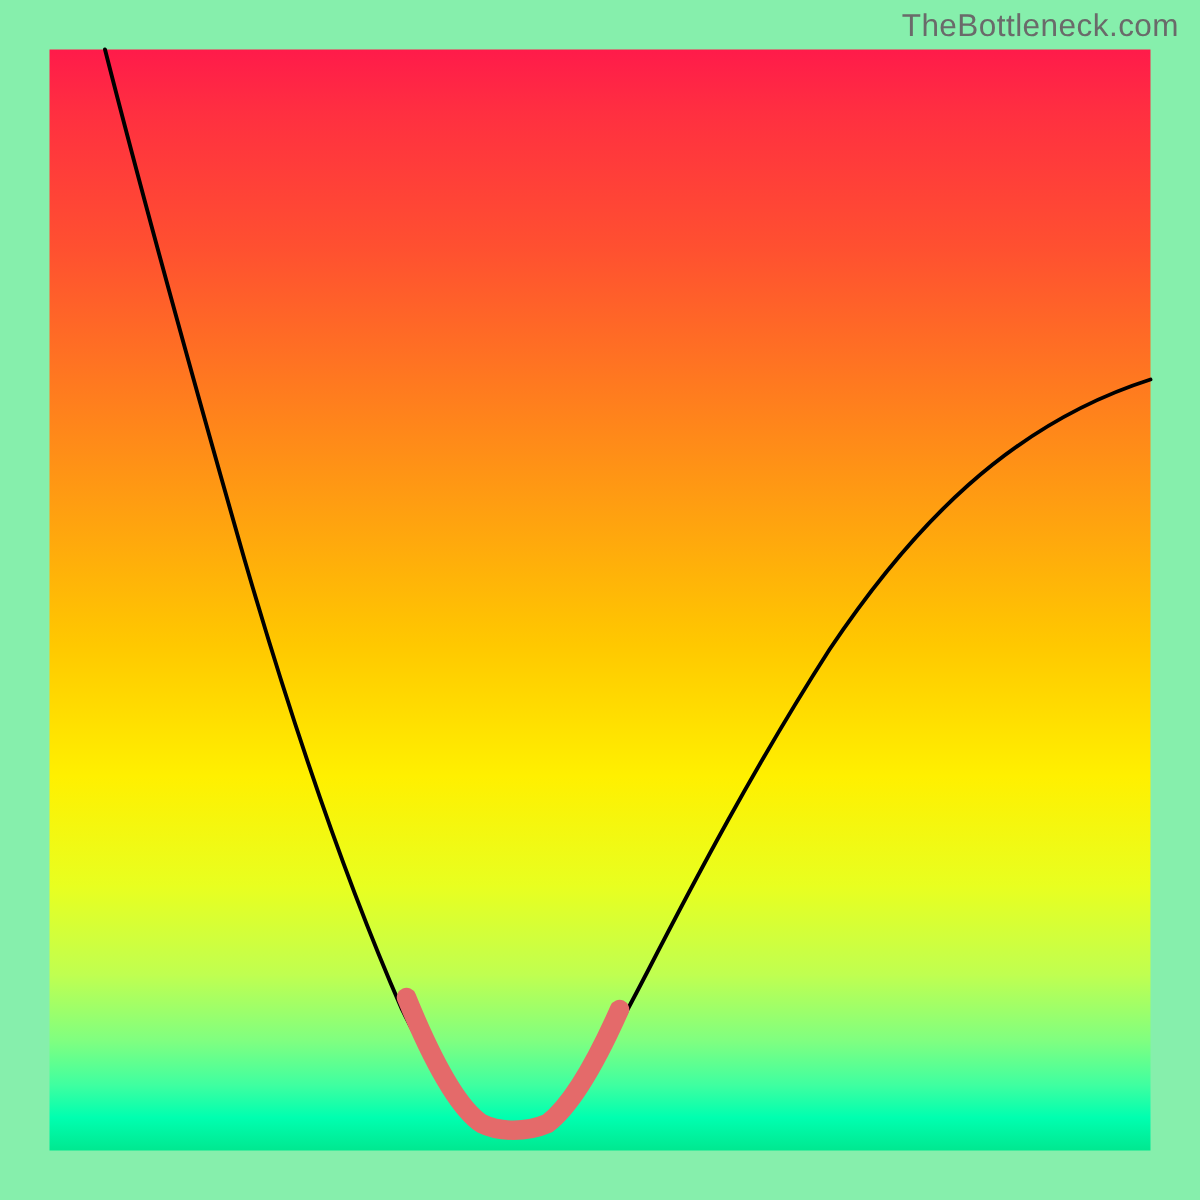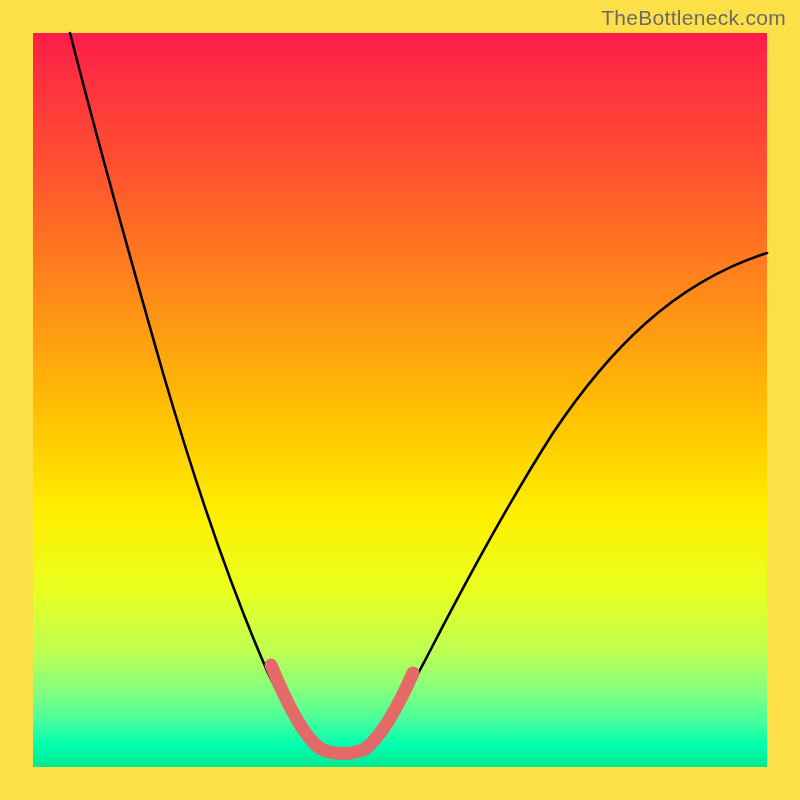--- a/index.html
+++ b/index.html
@@ -8,21 +8,21 @@
     width: 800px;
     height: 800px;
     background: #000;
     overflow: hidden;
     font-family: Arial, Helvetica, sans-serif;
   }
   .frame {
     position: relative;
     width: 800px;
     height: 800px;
-    background: #fde047;
+    background: #86efac;
   }
   .plot-area {
     position: absolute;
     left: 33px;
     top: 33px;
     width: 734px;
     height: 734px;
     background: linear-gradient(to bottom,
       #ff1b4a 0%,
       #ff3040 6%,

